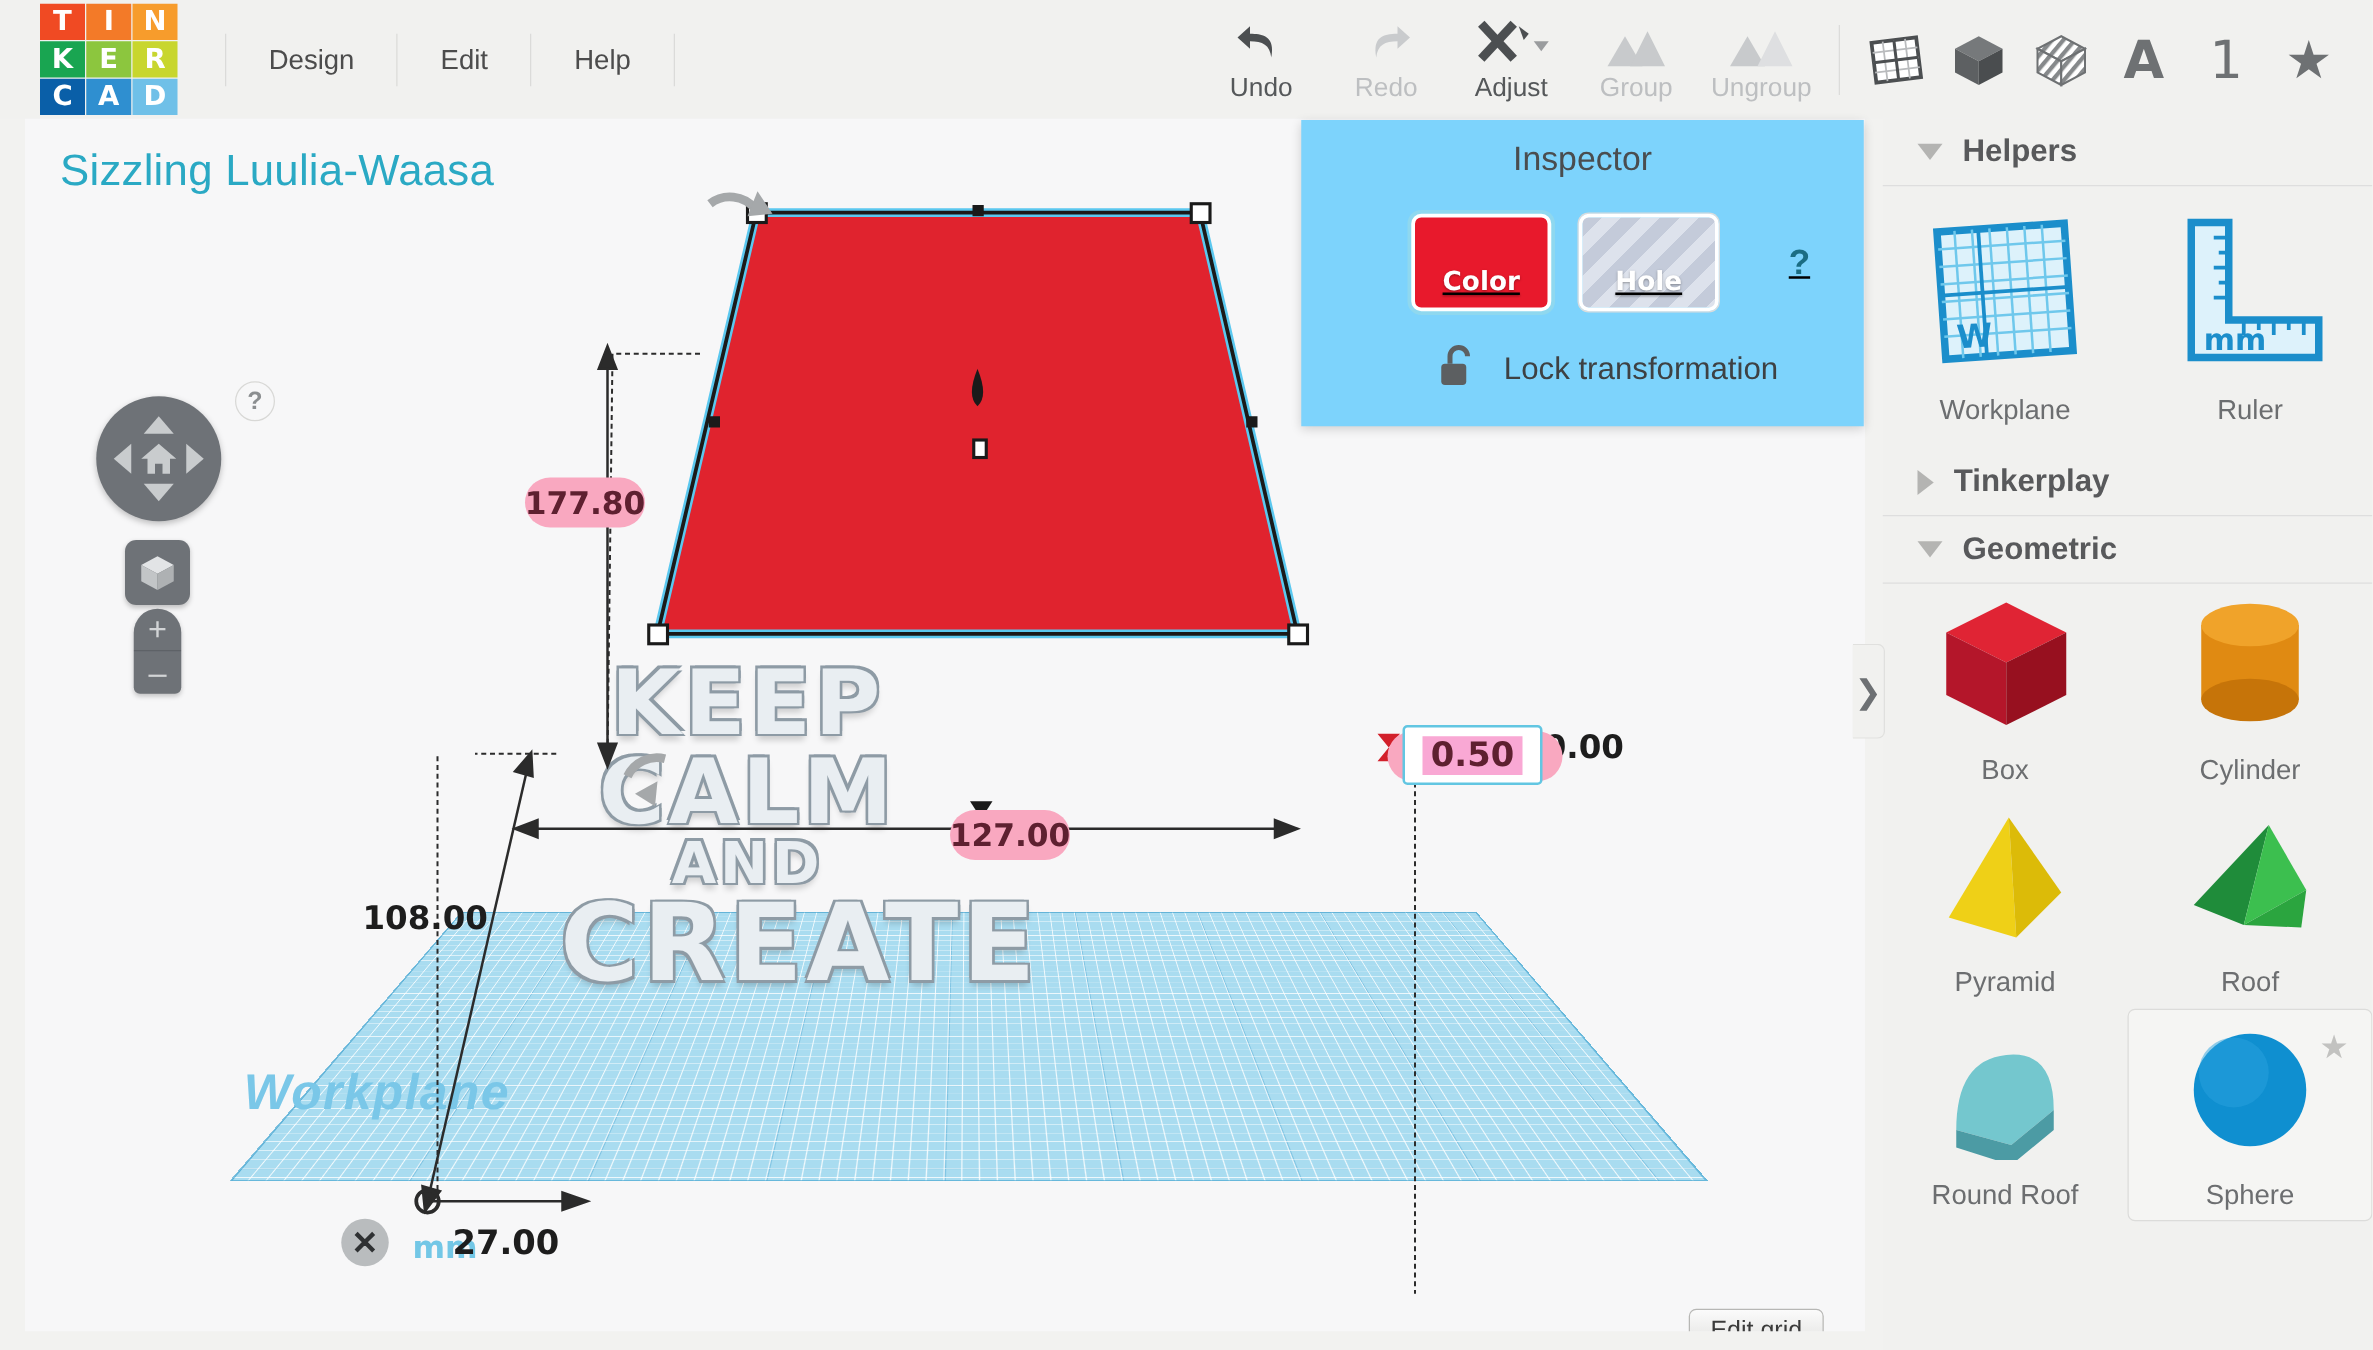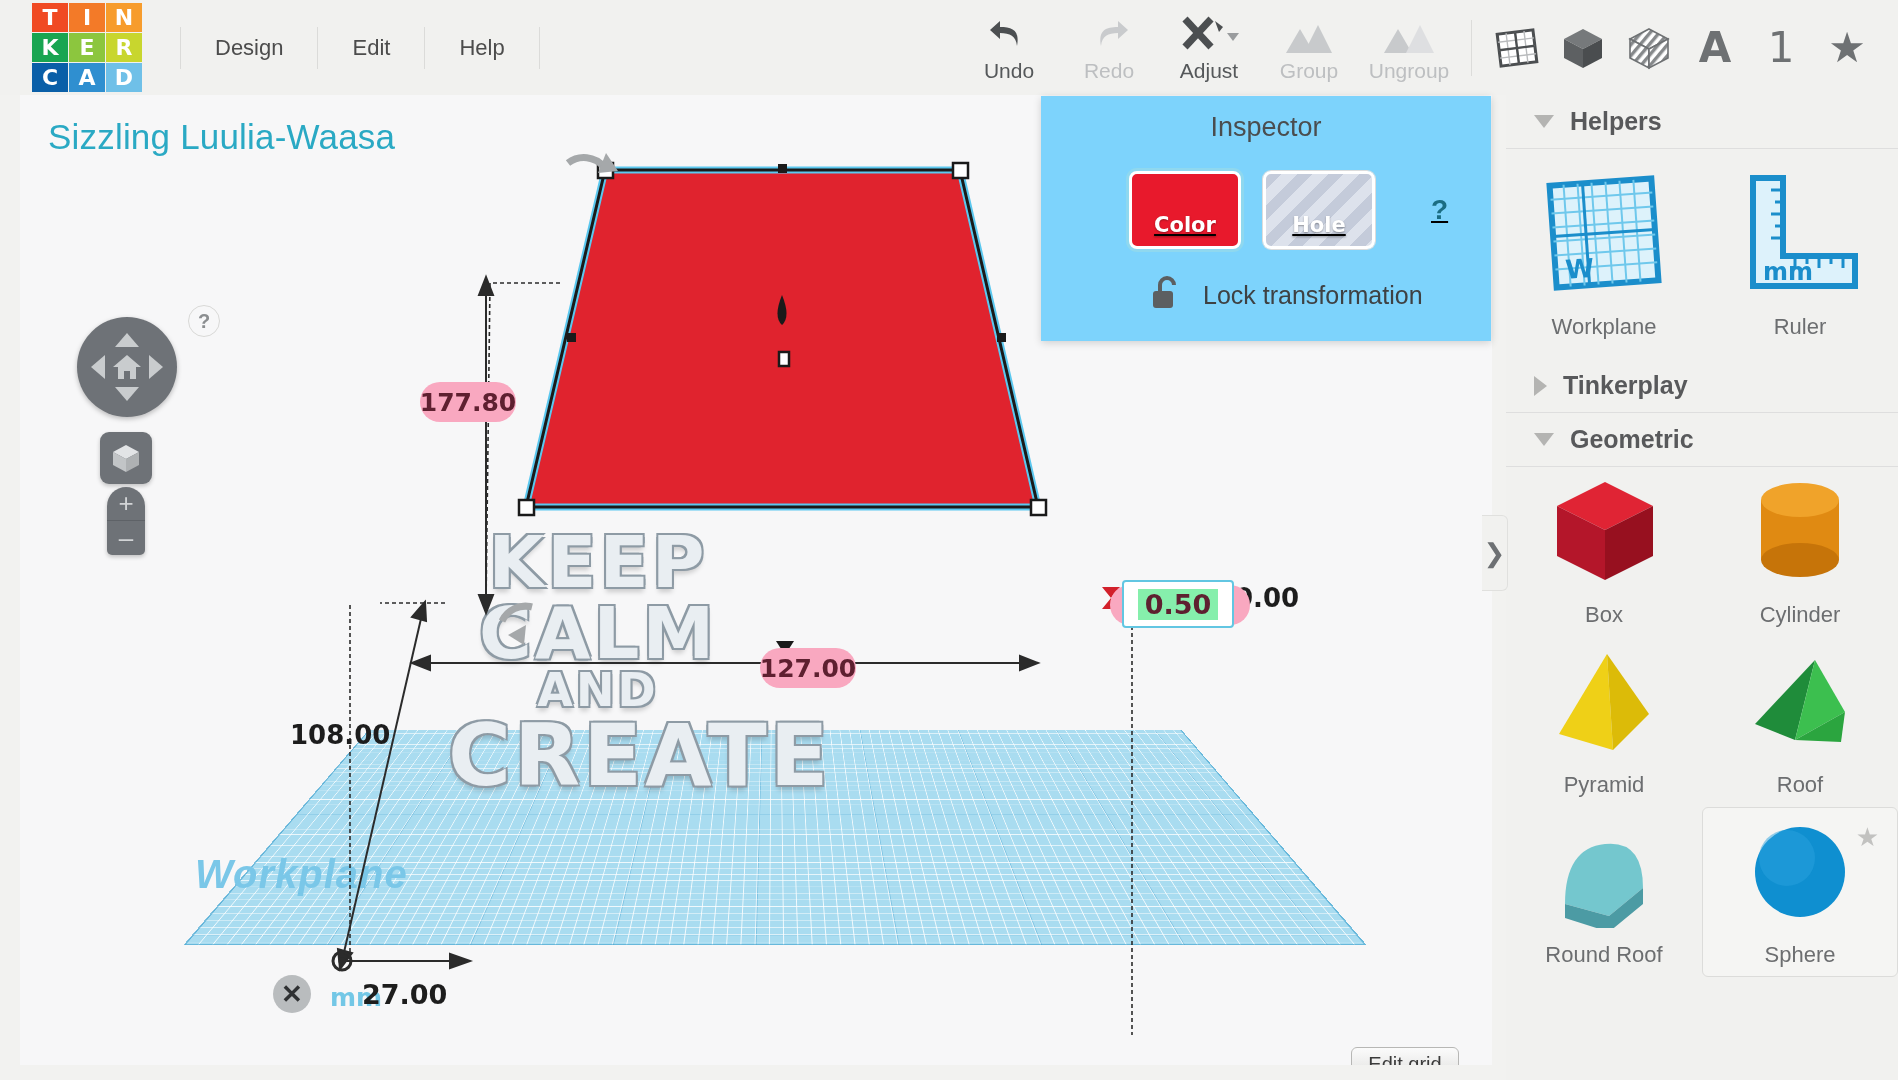--- a/index.html
+++ b/index.html
@@ -154,21 +154,21 @@
   #dim-z       { left:342px; top:884px; font-size:27px; }
   #dim-mm      { left:310px; top:888px; font-size:25px; color:#73c7e6; }
   #dim-rot     { left:1215px; top:488px; font-size:26px; }
 
   #active-input {
     position:absolute; left:1102px; top:485px; width:112px; height:48px;
     background:#ffffff; border:2px solid #62c6e2; border-radius:4px;
     display:flex; align-items:center; justify-content:center;
   }
   #active-input span {
-    background:#86efac; color:#5e2030; font-weight:bold; font-size:27px;
+    background:#f9a8d4; color:#5e2030; font-weight:bold; font-size:27px;
     font-family:"DejaVu Sans", sans-serif; padding:0 7px;
   }
   #active-pill-bg {
     position:absolute; left:1090px; top:490px; width:140px; height:40px;
     background:#f9a8c0; border-radius:22px;
   }
 
   #delete-x {
     position:absolute; left:253px; top:880px; width:38px; height:38px;
     border-radius:50%; background:#b9bcbe; display:flex;

